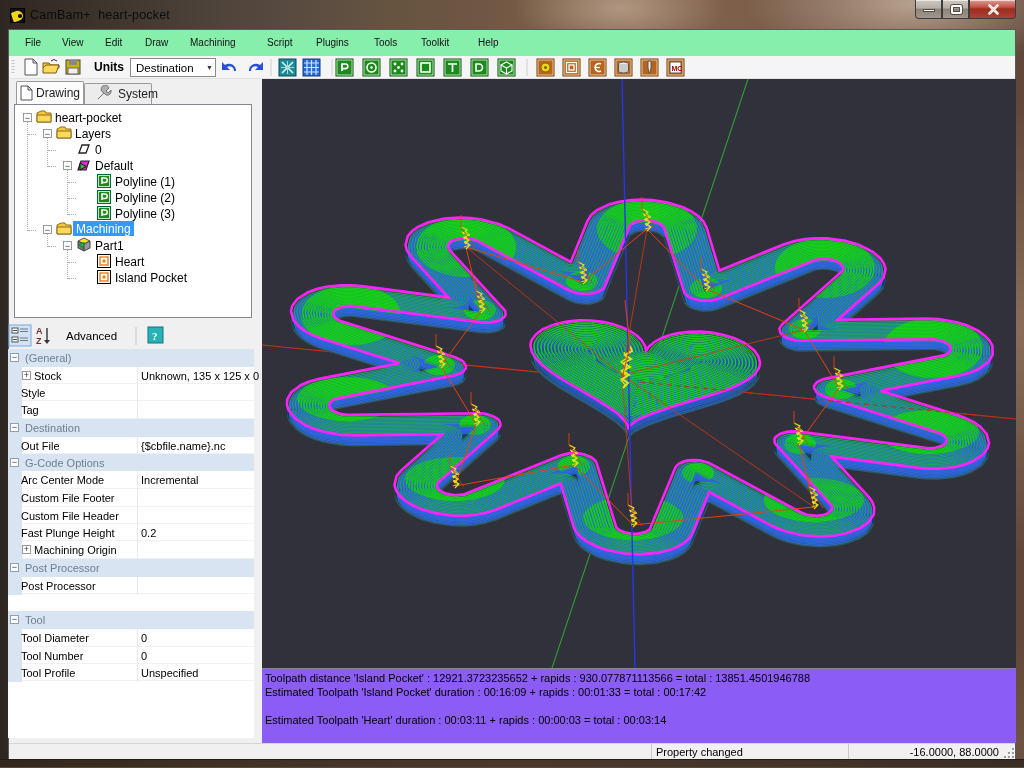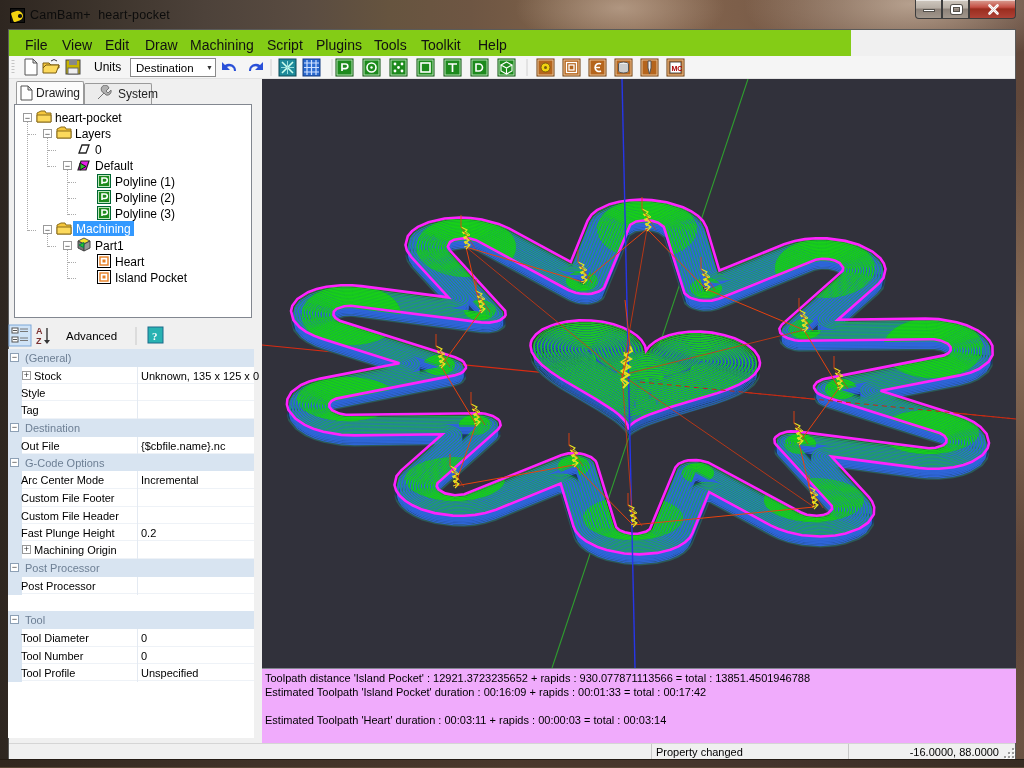--- a/index.html
+++ b/index.html
@@ -17,21 +17,21 @@
 #appicon:after{content:"";position:absolute;left:7px;top:5px;width:3.5px;height:3.5px;background:#111;border-radius:50%}
 
 .wbtn{top:0;height:19px;border:1px solid #3d3d3d;border-top:none;background:linear-gradient(#cfc8bf 0%,#b7aea4 45%,#8d8279 50%,#a2978c 100%);box-shadow:inset 0 1px 0 rgba(255,255,255,.6)}
 #btnmin{left:915px;width:27px;border-radius:0 0 0 4px}
 #btnmax{left:942px;width:27px}
 #btncls{left:969px;width:47px;border-radius:0 0 4px 0;background:linear-gradient(#d99f93 0%,#c55045 40%,#9b2d1f 50%,#ad4236 100%)}
 #btnmin b{position:absolute;left:7px;top:9px;width:12px;height:3px;background:#fff;border:1px solid #53504b}
 #btnmax b{position:absolute;left:8px;top:5px;width:11px;height:9px;background:transparent;border:2px solid #fff;border-radius:2px;box-shadow:0 0 0 1px #53504b,inset 0 0 0 1px #53504b}
 
 #client{left:8px;top:29px;width:1008px;height:730px;background:#f0f0f0;border:1px solid #5a5a5a;border-bottom:none}
-#menubar{left:9px;top:30px;width:842px;height:26px;background:#84cc16;font-size:14px;color:#111}
+#menubar{left:9px;top:30px;width:1006px;height:26px;background:#86efac;font-size:10px;color:#111}
 #menubar span{position:absolute;top:7px}
 #toolbar{left:9px;top:56px;width:1006px;height:23px;background:#f5f5f5;border-bottom:1px solid #e2e2e2}
 
 #leftpanel{left:9px;top:79px;width:253px;height:664px;background:#f0f0f0}
 #tabs{z-index:5;left:14px;top:81px;width:240px;height:23px;font-size:12px;color:#222}
 .tab{position:absolute;border:1px solid #9a9a9a;border-bottom:none;border-radius:2px 2px 0 0}
 #tab1{left:16px;top:81px;width:68px;height:23px;background:#fcfcfc;z-index:3}
 #tab2{left:84px;top:83px;width:68px;height:21px;background:#ececec;z-index:2}
 #treebox{left:14px;top:104px;width:238px;height:214px;background:#fff;border:1px solid #828790;font-size:12px;color:#000}
 #propbar{left:8px;top:322px;width:246px;height:27px}
@@ -41,21 +41,21 @@
 .pitem{background:#fff}
 .pitem i{position:absolute;left:0;top:0;width:14px;height:18px;background:#d8e4f1;border-right:0}
 .pname{position:absolute;left:13px;top:3px;color:#000;white-space:nowrap}
 .pval{position:absolute;left:133px;top:3px;color:#000;white-space:nowrap}
 .pdiv{position:absolute;left:129px;top:0;width:1px;height:18px;background:#e4eaf2}
 .pexp{position:absolute;left:14px;top:4px;width:9px;height:9px;border:1px solid #999;background:#fff;font-size:9px;line-height:7px;text-align:center;color:#333}
 .cexp{position:absolute;left:2px;top:4px;width:9px;height:9px;border:1px solid #8da0b5;background:#fff;font-size:9px;line-height:7px;text-align:center;color:#333}
 .cname{position:absolute;left:17px;top:3px}
 
 #viewport{left:262px;top:79px;width:754px;height:589px;background:#31313b;overflow:hidden}
-#logpanel{left:262px;top:668px;width:754px;height:75px;background:#f0abfc;border-top:1px solid #828790;font-size:11px;color:#000}
+#logpanel{left:262px;top:668px;width:754px;height:75px;background:#8b5cf6;border-top:1px solid #828790;font-size:11px;color:#000}
 .logline{position:absolute;left:3px;white-space:nowrap}
 #logsel{position:absolute;left:1px;top:60px;width:745px;height:14px;background:#3d96ee;color:#fff}
 #statusbar{left:9px;top:743px;width:1006px;height:16px;background:#f0f0f0;border-top:1px solid #d5d5d5;font-size:11px;color:#000}
 .scell{position:absolute;top:0;height:16px;border-left:1px solid #c8c8c8}
 
 #grip{position:absolute;right:1px;top:4px;width:11px;height:11px}
 #grip i{position:absolute;width:2px;height:2px;background:#9a9a9a;box-shadow:1px 1px 0 #fff}
 #botborder{position:absolute;left:0;top:759px;width:1024px;height:9px;
 background:linear-gradient(90deg,#32271e 0,#403228 25%,#4a382c 50%,#44342c 75%,#382c23 100%);
 border-top:1px solid #251c15;box-shadow:inset 0 -1px 0 #5a4938}
@@ -192,21 +192,21 @@
         <rect x="1" y="1" width="15" height="15" fill="none" stroke="#e8c49a"></rect>
         <path d="M7,2 h3 v7 l-1.5,6 l-1.5,-6 z" fill="#eee" stroke="#555"></path>
       </g>
       <g transform="translate(658,3)">
         <rect x="0" y="0" width="17" height="17" fill="#b5651d" stroke="#6a3a0a"></rect>
         <rect x="1" y="1" width="15" height="15" fill="none" stroke="#e8c49a"></rect>
         <rect x="3" y="3" width="11" height="11" fill="#fff" stroke="#555"></rect>
         <text x="4.5" y="12" font-size="7" font-weight="bold" fill="#a00" font-family="Liberation Sans">MC</text>
       </g>
     </svg>
-    <div class="abs" style="left:85px;top:4px;font-size:12px;font-weight:normal;color:#000">Units</div>
+    <div class="abs" style="left:85px;top:4px;font-size:12px;font-weight:bold;color:#000">Units</div>
     <div class="abs" style="left:121px;top:2px;width:86px;height:19px;background:#fff;border:1px solid #8a8a8a;font-size:11.5px">
       <span style="position:absolute;left:5px;top:3px">Destination</span>
       <span style="position:absolute;right:2px;top:5px;font-size:7px;color:#333">▼</span>
     </div>
   </div>
 <div class="abs" id="leftpanel"></div>
 <div class="abs tab" id="tab1"></div>
 <div class="abs tab" id="tab2"></div>
 <div class="abs" id="tabs">
 <span style="position:absolute;left:22px;top:5px">Drawing</span>

